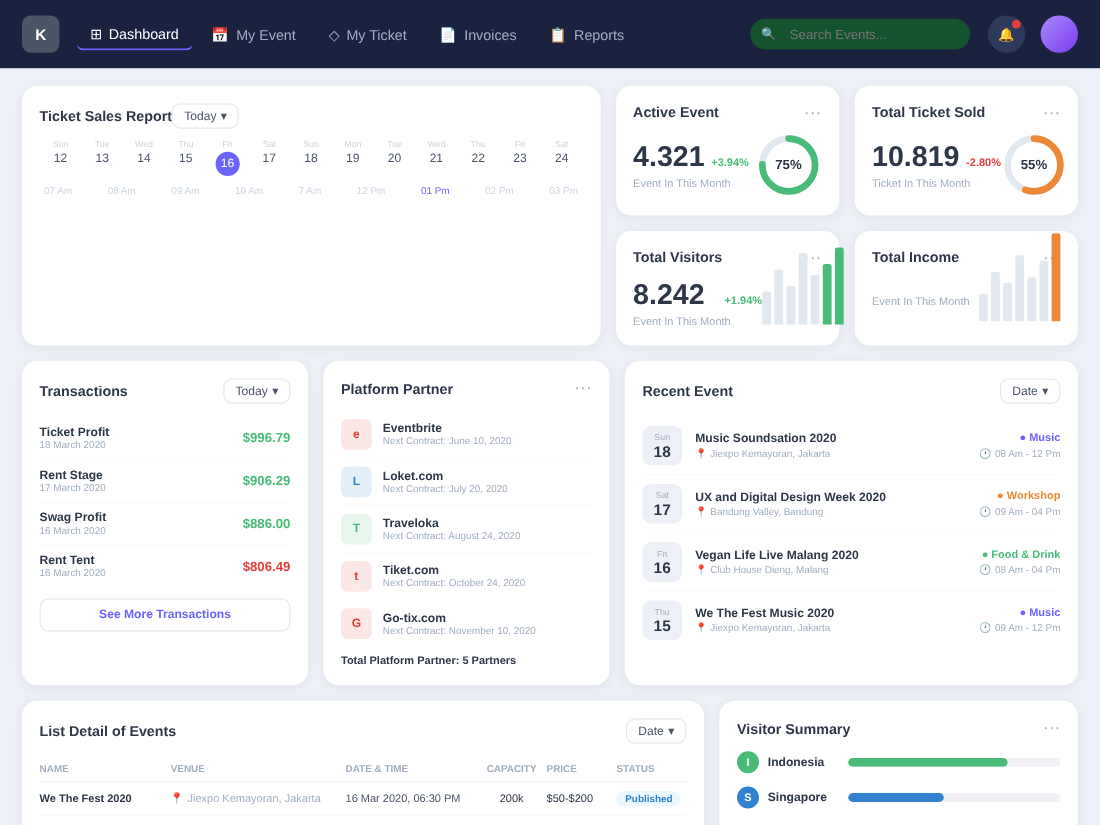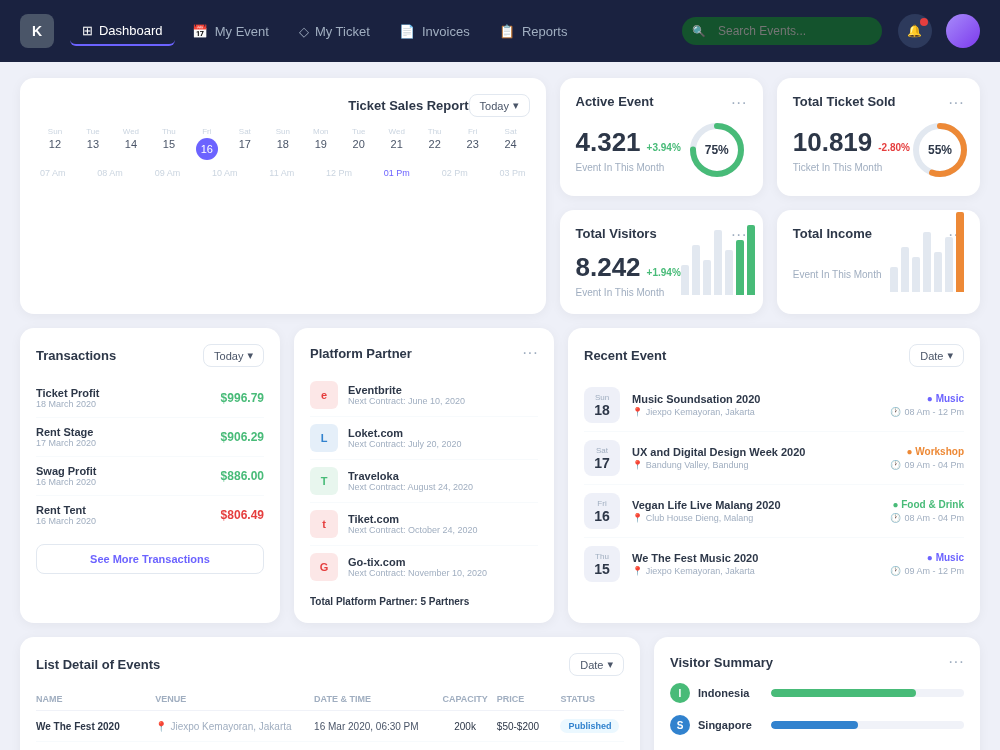--- a/index.html
+++ b/index.html
@@ -70,21 +70,21 @@
     
     .card {
       background: white;
       border-radius: 14px;
       padding: 16px;
       box-shadow: 0 2px 12px rgba(0,0,0,0.05);
     }
     .card-title { font-size: 13px; font-weight: 600; color: #2d3748; }
 
     .ticket-sales-card { flex: 2; min-width: 0; }
-    .card-header { display: flex; align-items: center; justify-content: flex-end; margin-bottom: 10px; }
+    .card-header { display: flex; align-items: center; justify-content: flex-start; margin-bottom: 10px; }
     .today-btn {
       background: white;
       border: 1px solid #e2e8f0;
       border-radius: 8px;
       padding: 4px 10px;
       font-size: 11px;
       color: #4a5568;
       cursor: pointer;
       display: flex; align-items: center; gap: 4px;
     }
@@ -390,21 +390,21 @@
             <div class="day-num">24</div>
           </div>
         </div>
 
 
       <div class="time-row" id="time-row">
           <span class="time-label">07 Am</span>
           <span class="time-label">08 Am</span>
           <span class="time-label">09 Am</span>
           <span class="time-label">10 Am</span>
-          <span class="time-label">11 Am</span>
+          <span class="time-label">7 Am</span>
           <span class="time-label">12 Pm</span>
           <span class="time-label active">01 Pm</span>
           <span class="time-label">02 Pm</span>
           <span class="time-label">03 Pm</span>
         </div>
     </div>
 
     <div class="stats-grid">
       <div class="stats-row">
 
@@ -456,21 +456,21 @@
       </div>
       <div class="stats-row">
 
         <div class="card stat-card">
           <div class="stat-header">
             <span class="card-title">Total Visitors</span>
             <span class="stat-dots">···</span>
           </div>
           <div class="stat-body">
             <div>
-              <div style="display:flex;align-items:baseline;gap:6px">
+              <div style="display:flex;align-items:baseline;gap:18px">
                 <span class="stat-value">8.242</span>
                 <span class="stat-change">+1.94%</span>
               </div>
               <div class="stat-label">Event In This Month</div>
             </div>
             <div class="mini-bars" id="visitors-bars">
                 <div class="mini-bar" style="height: 30px; background: rgb(226, 232, 240);"></div>
                 <div class="mini-bar" style="height: 50px; background: rgb(226, 232, 240);"></div>
                 <div class="mini-bar" style="height: 35px; background: rgb(226, 232, 240);"></div>
                 <div class="mini-bar" style="height: 65px; background: rgb(226, 232, 240);"></div>

